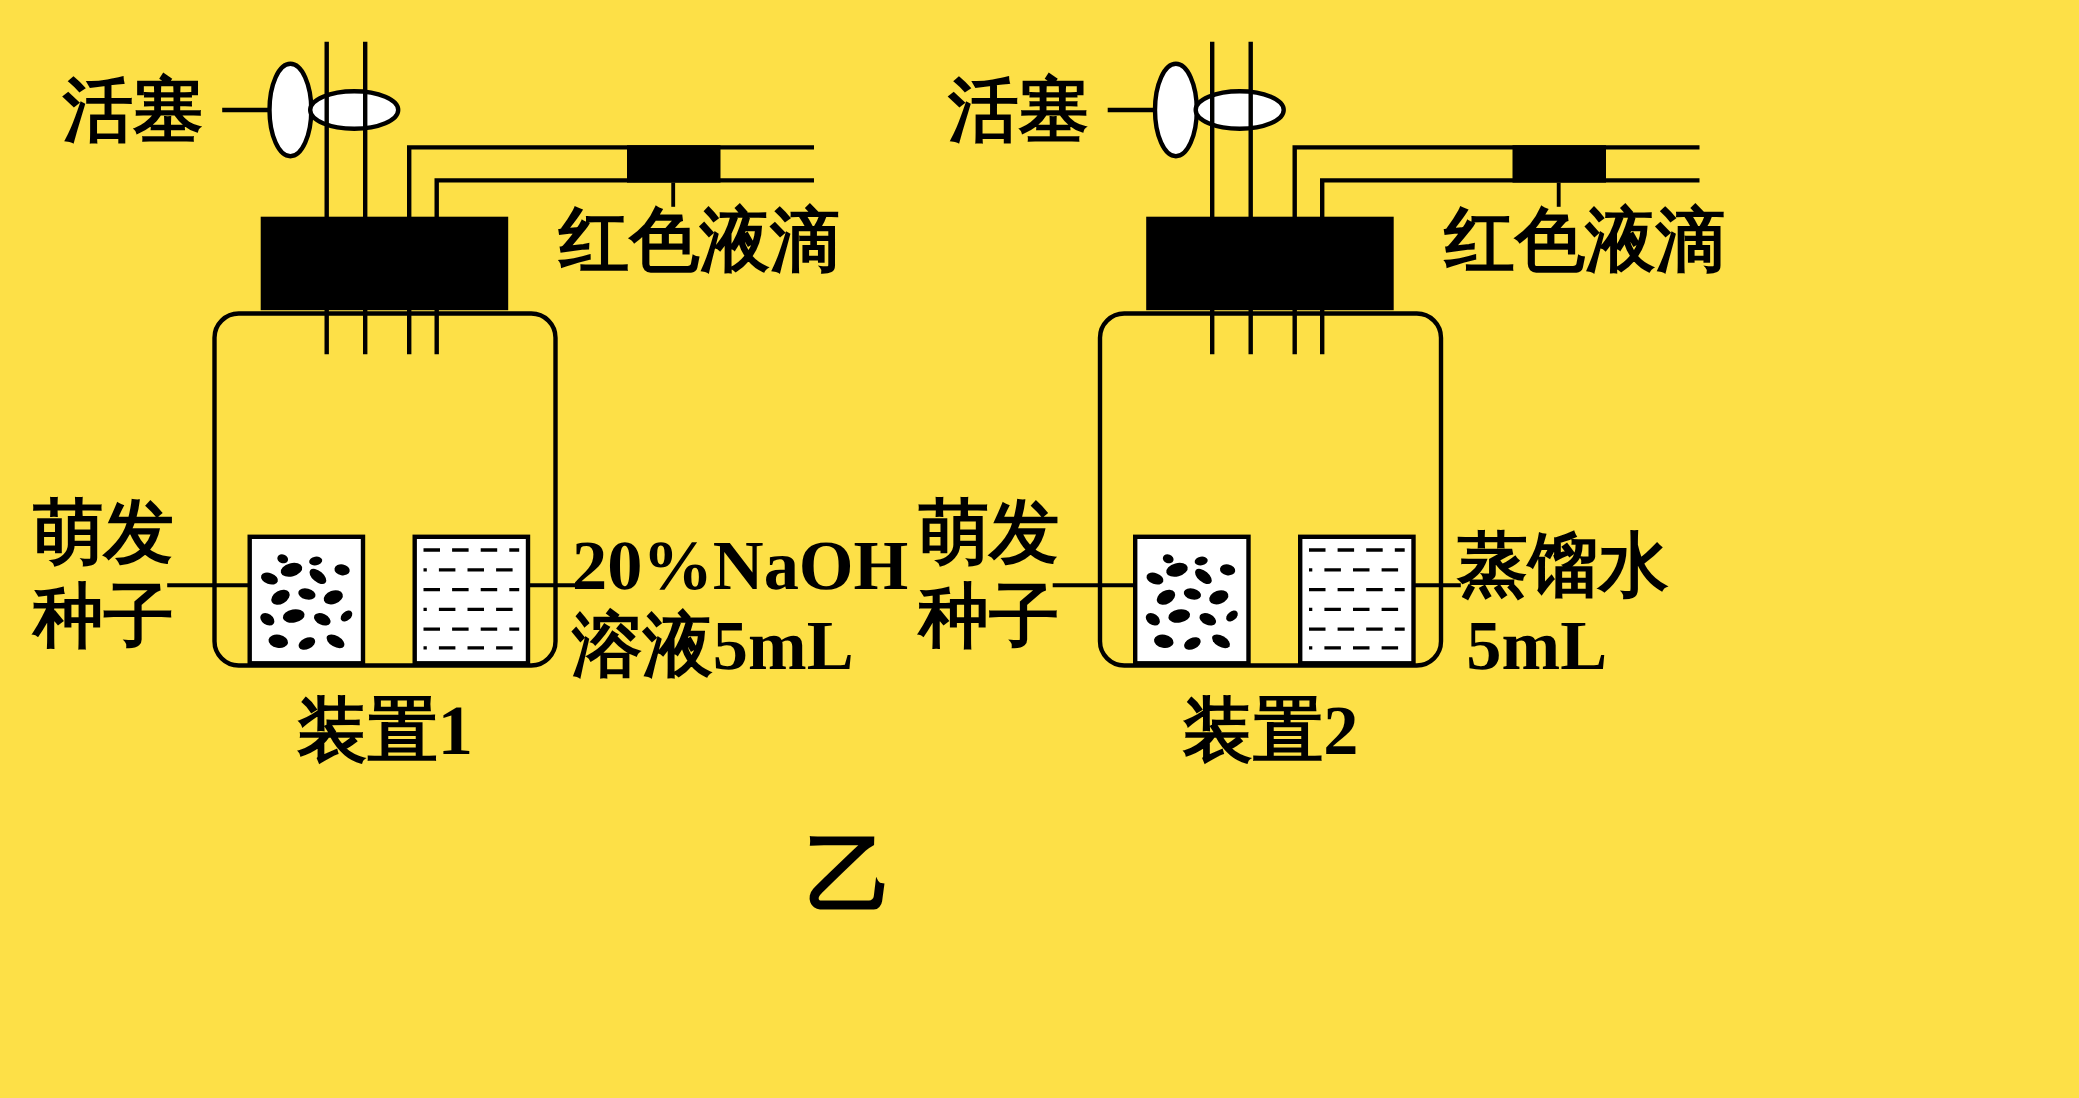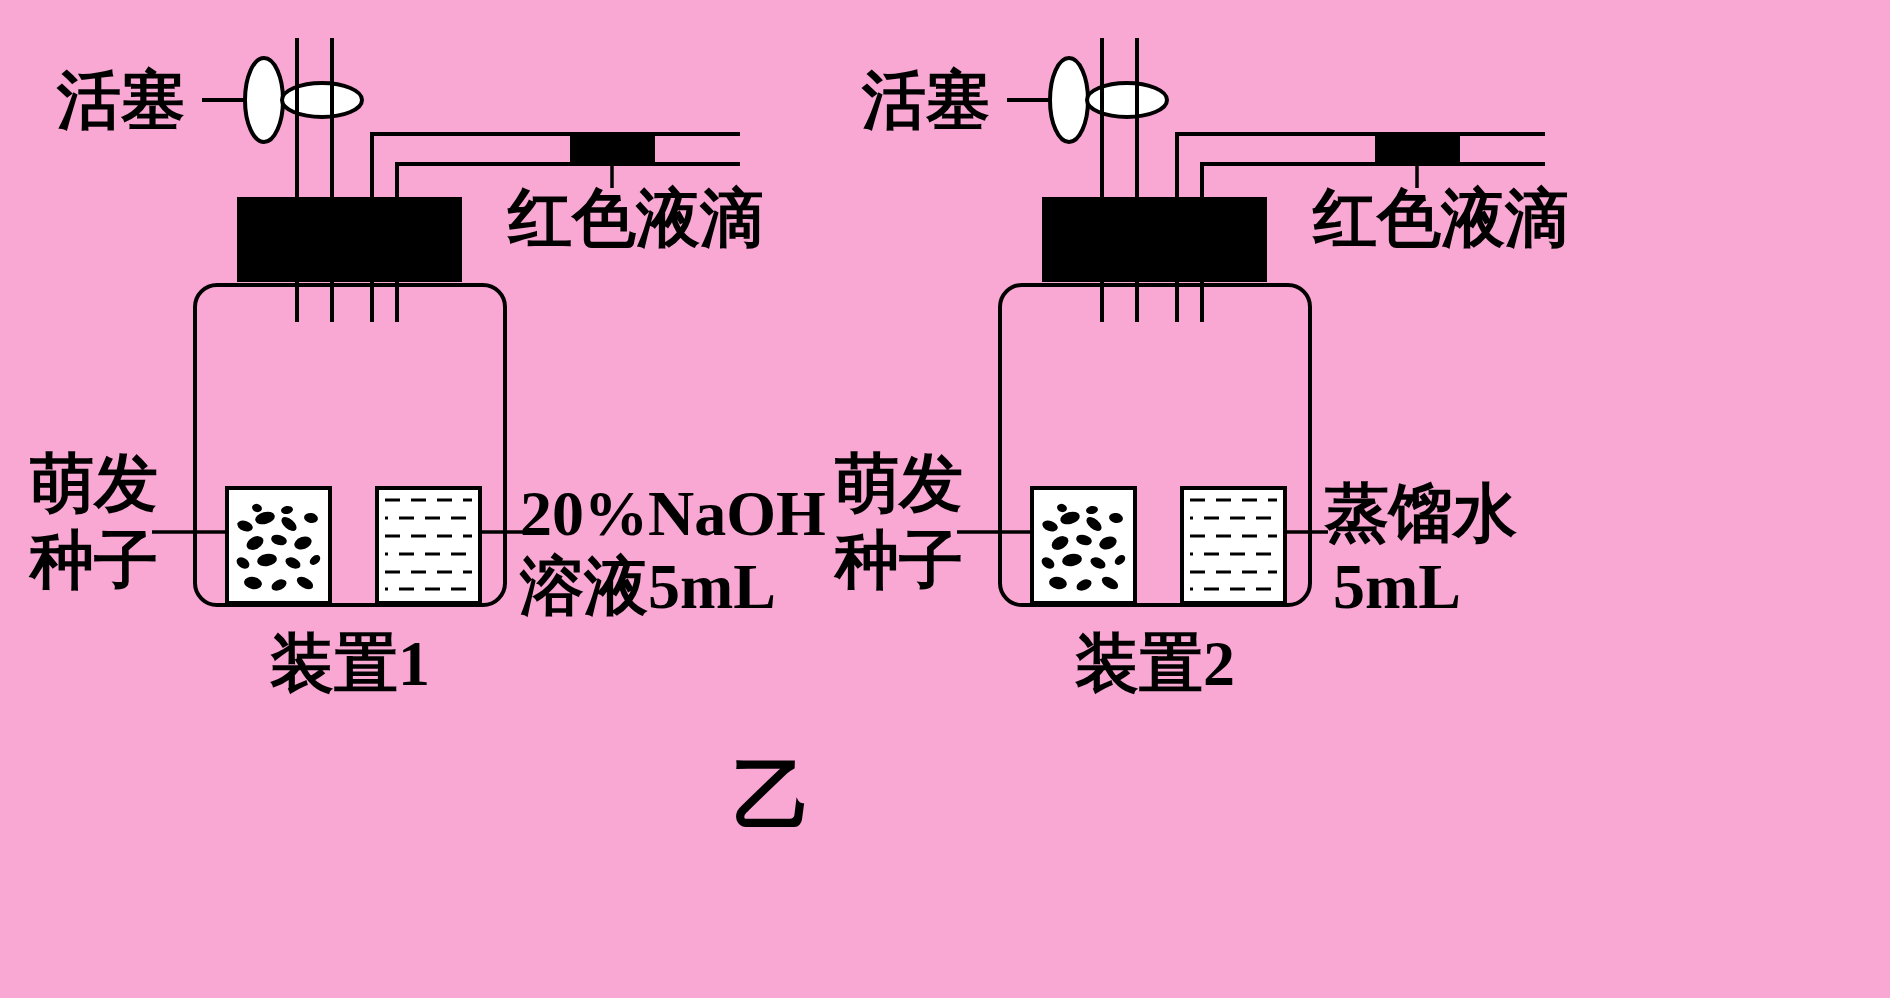--- a/index.html
+++ b/index.html
@@ -4,21 +4,21 @@
 <style>
   html, body {
     margin: 0;
     padding: 0;
     background: #ffffff;
   }
   .stage {
     position: relative;
     width: 1890px;
     height: 998px;
-    background: #f9a8d4;
+    background: #fde047;
     overflow: hidden;
   }
   svg { display: block; }
   .ink {
     stroke: #000000;
     stroke-width: 4;
     fill: none;
   }
   .ink-thin {
     stroke: #000000;

